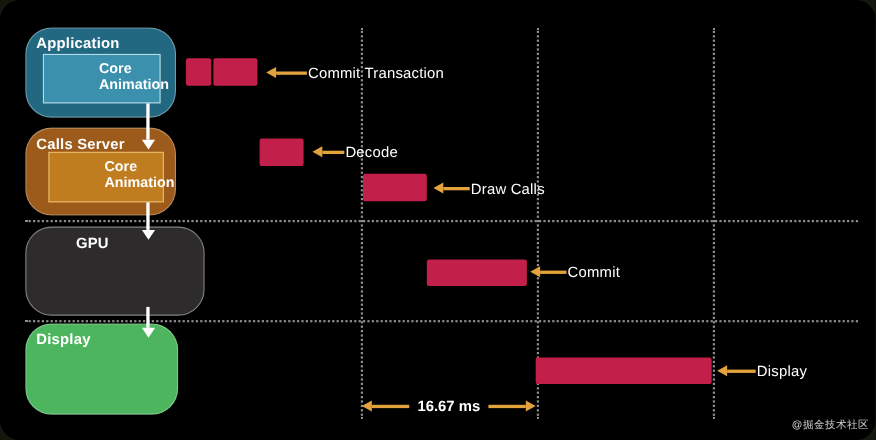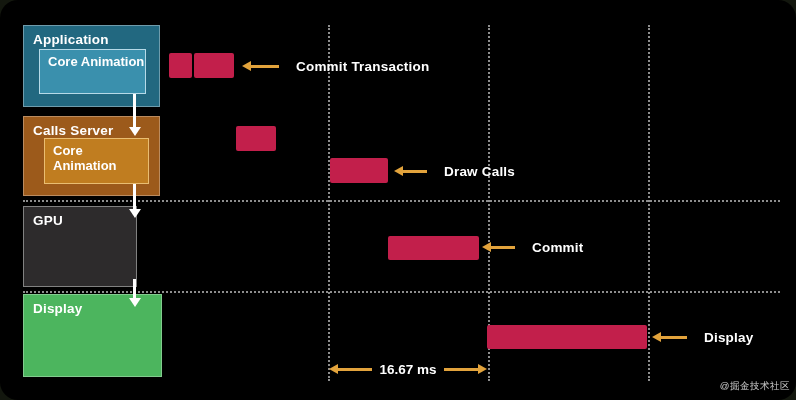--- a/index.html
+++ b/index.html
@@ -7,30 +7,30 @@
     --app-teal:#226880; --app-teal-inner:#3a90ad;
     --render-orange:#9c5a1b; --render-orange-inner:#c07d20;
     --gpu-gray:#2d2b2c; --display-green:#4cb55e;
     --grid-gray:#bdbdbd; --text-white:#ffffff;
   }
   html,body{margin:0;padding:0;background:#13170e;}
   body{font-family:"Liberation Sans","DejaVu Sans",sans-serif;}
   .canvas{position:relative;width:796px;height:400px;background:#000;border-radius:18px;overflow:hidden;}
 
   
-  .layer-box{position:absolute;box-sizing:border-box;}
+  .layer-box{position:absolute;box-sizing:border-box;border-radius:24px;}
   .layer-label{color:var(--text-white);font-size:13.5px;font-weight:bold;padding:6px 0 0 9px;letter-spacing:.2px;}
-  .inner-box{position:absolute;box-sizing:border-box;}
+  .inner-box{position:absolute;box-sizing:border-box;padding-left:42px;}
   .inner-label{color:var(--text-white);font-size:13px;font-weight:bold;padding:4px 0 0 8px;}
 
   .app-box{left:23px;top:25px;width:137px;height:82px;background:var(--app-teal);border:1px solid rgba(255,255,255,.35);}
   .app-inner{left:15px;top:23px;width:107px;height:45px;background:var(--app-teal-inner);border:1px solid rgba(205,232,242,.85);}
   .rs-box{left:23px;top:116px;width:137px;height:80px;background:var(--render-orange);border:1px solid rgba(255,255,255,.3);}
   .rs-inner{left:20px;top:21px;width:105px;height:46px;background:var(--render-orange-inner);border:1px solid rgba(243,205,135,.8);}
-  .gpu-box{left:23px;top:206px;width:114px;height:81px;background:var(--gpu-gray);border:1px solid #818181;}
+  .gpu-box{left:23px;top:206px;width:163px;height:81px;background:var(--gpu-gray);border:1px solid #818181;padding-left:36px;}
   .display-box{left:23px;top:294px;width:139px;height:83px;background:var(--display-green);border:1px solid rgba(255,255,255,.3);}
 
   
   .warrow{position:absolute;left:128px;width:13px;display:flex;flex-direction:column;align-items:center;z-index:5;}
   .warrow .shaft{width:3px;background:#fff;}
   .warrow .head{width:0;height:0;border-left:6px solid transparent;border-right:6px solid transparent;border-top:9px solid #fff;}
   .wa1{top:94px;}  .wa1 .shaft{height:33px;}
   .wa2{top:184px;} .wa2 .shaft{height:25px;}
   .wa3{top:279px;} .wa3 .shaft{height:19px;}
 
@@ -39,21 +39,21 @@
   .hline{position:absolute;left:23px;width:757px;height:0;border-top:2px dotted rgba(189,189,189,.75);}
 
   
   .bar{position:absolute;background:var(--bar-red);border-radius:2px;}
 
   
   .plabel{position:absolute;height:18px;display:flex;align-items:center;}
   .ahead-l{width:0;height:0;border-top:5px solid transparent;border-bottom:5px solid transparent;border-right:9px solid var(--arrow-gold);}
   .ahead-r{width:0;height:0;border-top:5px solid transparent;border-bottom:5px solid transparent;border-left:9px solid var(--arrow-gold);}
   .ashaft{height:3px;background:var(--arrow-gold);}
-  .ptext{color:var(--text-white);font-size:13.5px;font-weight:bold;margin-left:17px;white-space:nowrap;letter-spacing:.2px;}
+  .ptext{color:var(--text-white);font-size:13.5px;font-weight:normal;margin-left:1px;white-space:nowrap;letter-spacing:.2px;}
 
   
   .interval{position:absolute;left:329px;top:360px;width:158px;height:18px;display:flex;align-items:center;}
   .interval .ashaft{flex:1;}
   .interval .itext{color:var(--text-white);font-size:13.5px;font-weight:bold;padding:0 7px;white-space:nowrap;}
 
   .watermark{position:absolute;right:6px;bottom:7px;color:rgba(255,255,255,.8);font-size:9.5px;letter-spacing:.5px;text-align:right;}
 </style>
 </head>
 <body>
@@ -106,20 +106,25 @@
   <div class="bar" style="left:236px;top:126px;width:40px;height:25px"></div>
   <div class="bar" style="left:330px;top:158px;width:58px;height:25px"></div>
   <div class="bar" style="left:388px;top:236px;width:91px;height:24px"></div>
   <div class="bar" style="left:487px;top:325px;width:160px;height:24px"></div>
 
   <div class="plabel" style="left:242px;top:57px">
     <span class="ahead-l"></span>
     <span class="ashaft" style="width:28px"></span>
     <span class="ptext">Commit Transaction</span>
   </div>
+  <div class="plabel" style="left:284px;top:129px">
+    <span class="ahead-l"></span>
+    <span class="ashaft" style="width:20px"></span>
+    <span class="ptext">Decode</span>
+  </div>
   <div class="plabel" style="left:394px;top:162px">
     <span class="ahead-l"></span>
     <span class="ashaft" style="width:24px"></span>
     <span class="ptext">Draw Calls</span>
   </div>
   <div class="plabel" style="left:482px;top:238px">
     <span class="ahead-l"></span>
     <span class="ashaft" style="width:24px"></span>
     <span class="ptext">Commit</span>
   </div>

